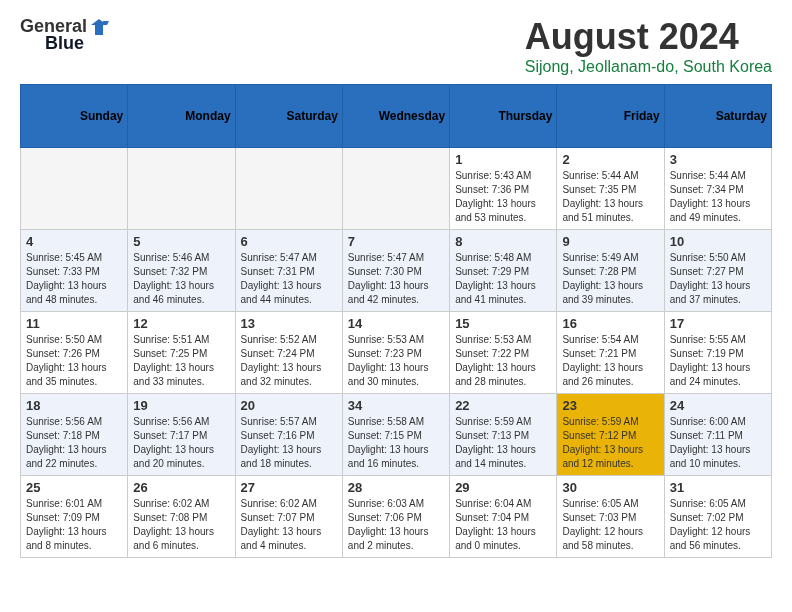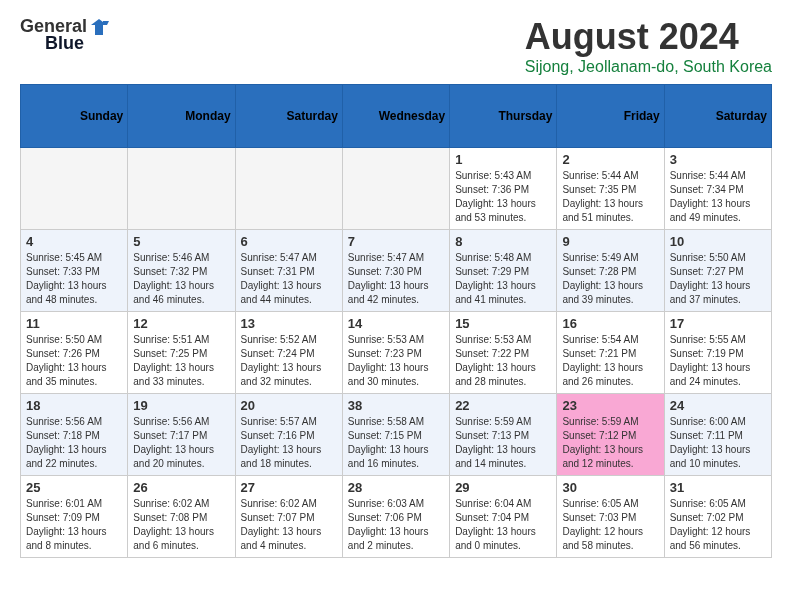--- a/index.html
+++ b/index.html
@@ -197,28 +197,28 @@
         </td>
         <td style="background: rgb(238, 243, 251);">
           <span class="day-number">19</span>
           <div class="day-info">Sunrise: 5:56 AM<br>Sunset: 7:17 PM<br>Daylight: 13 hours and 20 minutes.</div>
         </td>
         <td style="background: rgb(238, 243, 251);">
           <span class="day-number">20</span>
           <div class="day-info">Sunrise: 5:57 AM<br>Sunset: 7:16 PM<br>Daylight: 13 hours and 18 minutes.</div>
         </td>
         <td style="background: rgb(238, 243, 251);">
-          <span class="day-number">38</span>
+          <span class="day-number">34</span>
           <div class="day-info">Sunrise: 5:58 AM<br>Sunset: 7:15 PM<br>Daylight: 13 hours and 16 minutes.</div>
         </td>
         <td style="background: rgb(238, 243, 251);">
           <span class="day-number">22</span>
           <div class="day-info">Sunrise: 5:59 AM<br>Sunset: 7:13 PM<br>Daylight: 13 hours and 14 minutes.</div>
         </td>
-        <td style="background: #f9a8d4;">
+        <td style="background: #eab308;">
           <span class="day-number">23</span>
           <div class="day-info">Sunrise: 5:59 AM<br>Sunset: 7:12 PM<br>Daylight: 13 hours and 12 minutes.</div>
         </td>
         <td style="background: rgb(238, 243, 251);">
           <span class="day-number">24</span>
           <div class="day-info">Sunrise: 6:00 AM<br>Sunset: 7:11 PM<br>Daylight: 13 hours and 10 minutes.</div>
         </td>
       </tr>
       <tr>
         <td style="background: rgb(255, 255, 255);">

